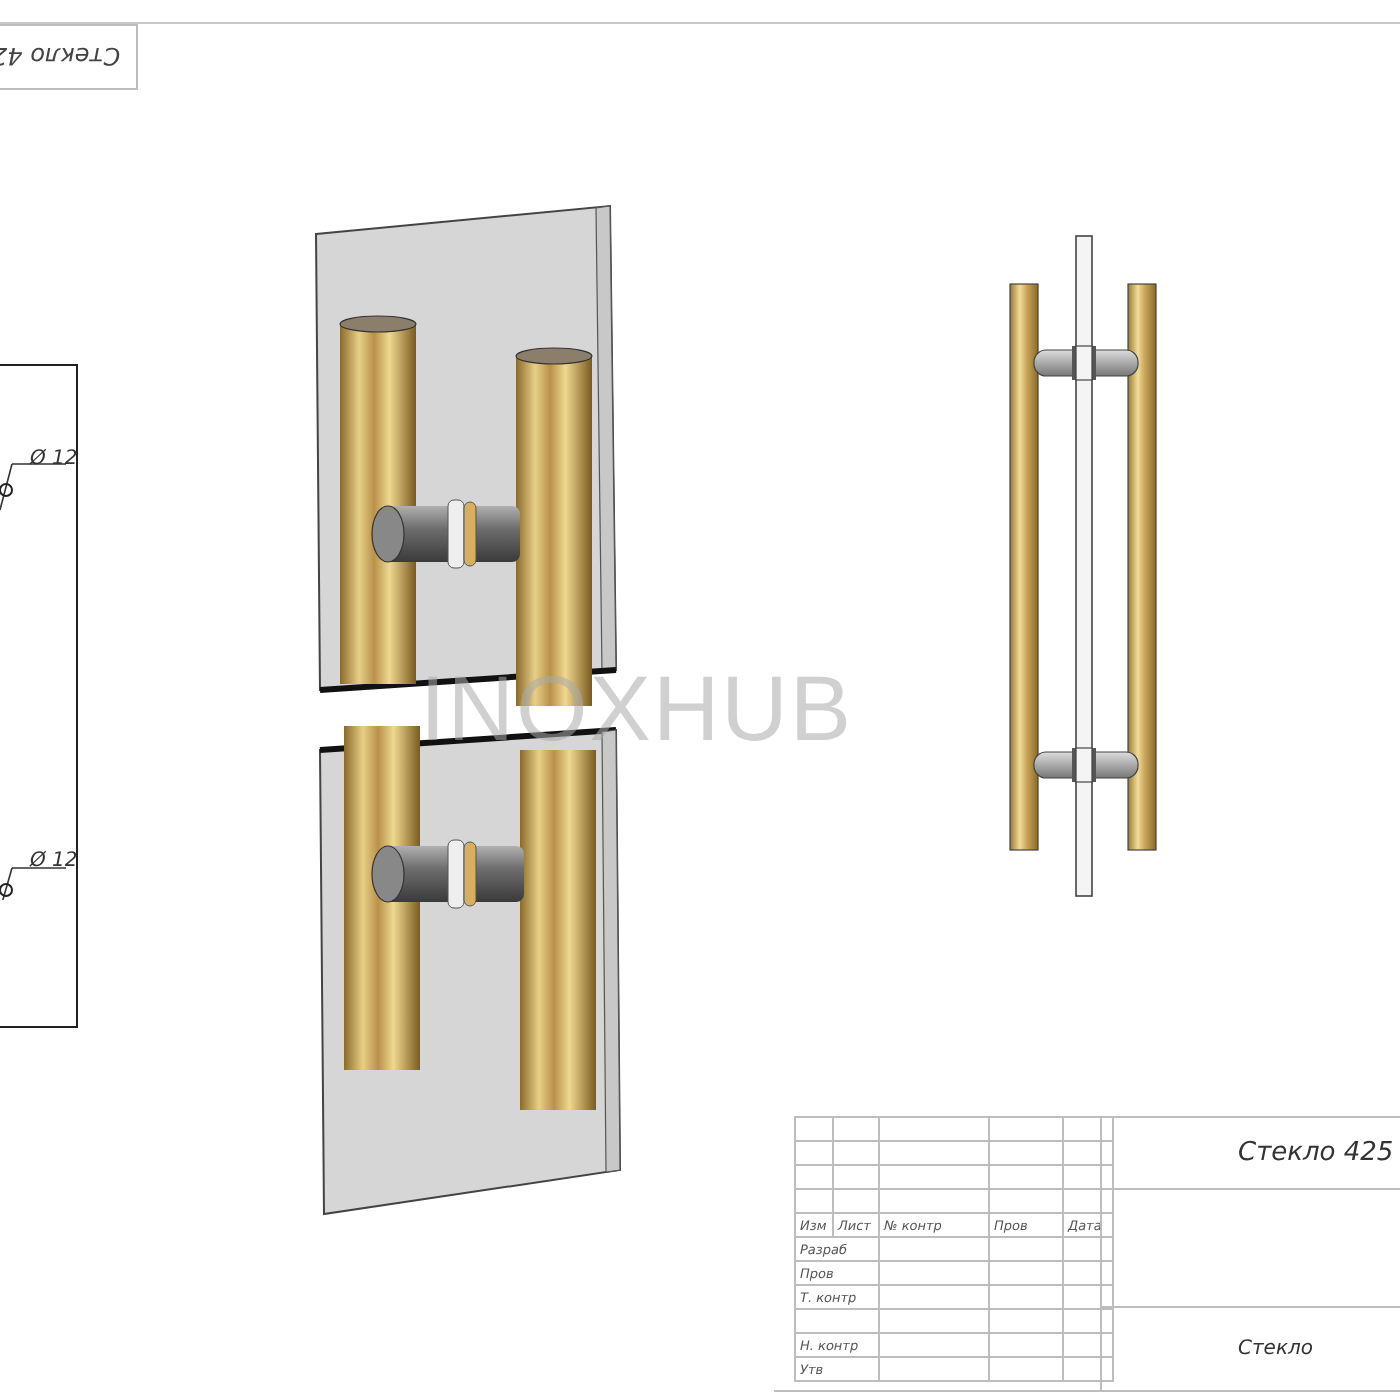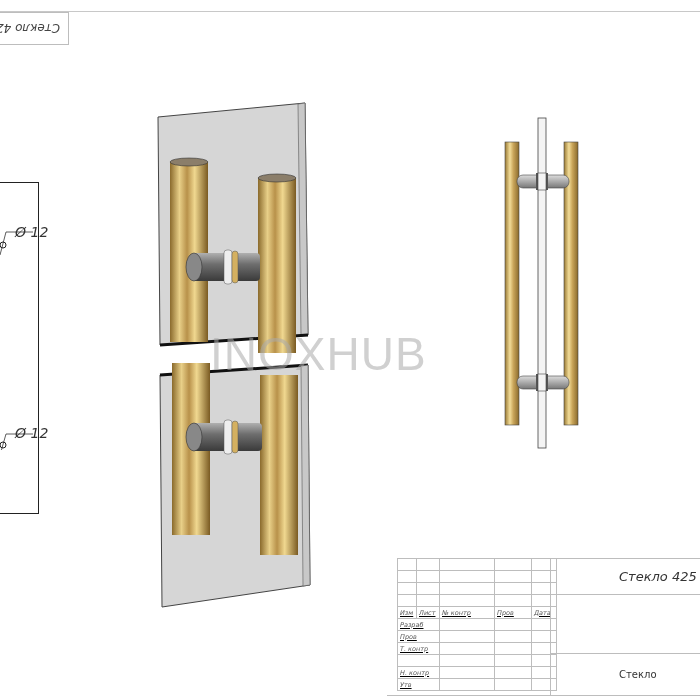--- a/index.html
+++ b/index.html
@@ -4,31 +4,31 @@
 <style>
   html, body { margin:0; padding:0; }
   body { width:700px; height:700px; background:#ffffff; position:relative; overflow:hidden;
          font-family:"DejaVu Sans", sans-serif; }
   .abs { position:absolute; }
   .frame-top { left:0; top:11px; width:700px; height:1px; background:#c8c8c8; }
   .stamp-box { left:-10px; top:12px; width:77px; height:31px; border:1px solid #bdbdbd; background:#fff; }
   .stamp-text { position:absolute; right:8px; top:8px; font-size:12px; font-style:italic; color:#444;
                 transform:rotate(180deg); white-space:nowrap; }
   .side-view { left:-2px; top:182px; width:40px; height:330px; border:1px solid #222; border-left:none; }
-  .dim-label { font-size:14px; font-style:italic; color:#333; white-space:nowrap;text-align:right; }
+  .dim-label { font-size:10px; font-style:italic; color:#333; white-space:nowrap;text-align:right; }
   .watermark { left:210px; top:327px; font-family:"Liberation Sans", sans-serif; font-weight:normal;
                font-size:46px; color:rgba(170,170,170,0.55); letter-spacing:1px; }
   .tb { left:397px; top:558px; width:310px; height:140px; }
-  .tb table { border-collapse:collapse;text-decoration:underline; }
+  .tb table { border-collapse:collapse; }
   .tb td { border:1px solid #bdbdbd; font-size:6.5px; font-style:italic; color:#555; padding:0 2px; height:11px; }
   .tb-main { position:absolute; left:153px; top:0; width:160px; height:136px; border:1px solid #bdbdbd; border-right:none; }
   .tb-title { position:absolute; left:0; top:0; width:160px; height:35px; border-bottom:1px solid #bdbdbd; }
   .tb-title span { position:absolute; left:68px; top:10px; font-size:13px; font-style:italic; color:#333; white-space:nowrap; }
   .tb-mid { position:absolute; left:0; top:36px; width:160px; height:58px; border-bottom:1px solid #bdbdbd; }
-  .tb-mat span { position:absolute; left:68px; top:110px; font-size:10px; color:#333; }
+  .tb-mat span { position:absolute; left:68px; top:110px; font-size:10px; font-style:italic; color:#333; }
   .tb-bottom { position:absolute; left:-10px; top:137px; width:320px; height:1px; background:#bdbdbd; }
 </style>
 </head>
 <body>
 
 <div class="abs frame-top"></div>
 
 <div class="abs stamp-box">
   <span class="stamp-text">Стекло 42</span>
 </div>

